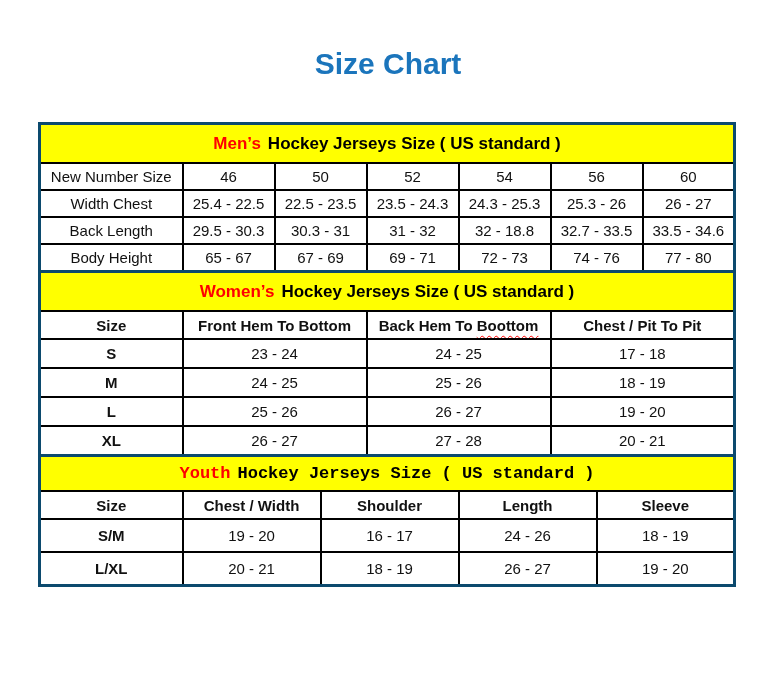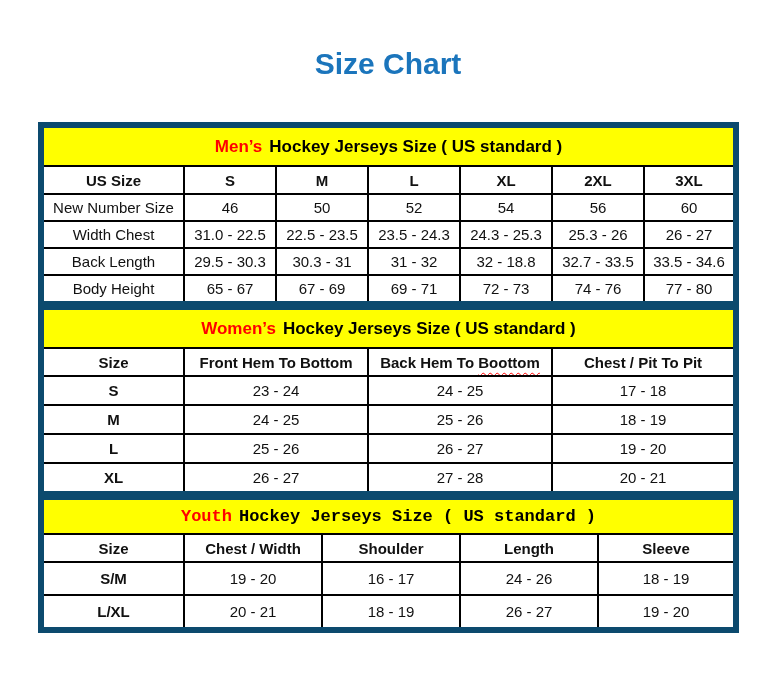--- a/index.html
+++ b/index.html
@@ -24,21 +24,21 @@
   .tables {
     position: absolute;
     top: 122px;
     left: 38px;
     width: 695px;
   }
   table {
     border-collapse: collapse;
     table-layout: fixed;
     width: 695px;
-    border: 6px solid #0c4a6e;
+    border: 3px solid #0c4a6e;
   }
   .tables table + table { margin-top: -3px; }
   th, td {
     border: 2px solid #000000;
     text-align: center;
     vertical-align: middle;
     padding: 0 2px;
     color: #111111;
     white-space: nowrap;
     overflow: hidden;
@@ -94,41 +94,32 @@
           <col style="width:92px">
           <col style="width:92px">
           <col style="width:92px">
       </colgroup>
       <tbody>
           <tr class="section-header">
         <th colspan="7">
           <span class="red-word">Men’s</span><span class="hdr-rest">Hockey Jerseys Size ( US standard )</span>
         </th>
       </tr>
-      <tr class="col-header">
-        <th>US Size</th>
-        <th>S</th>
-        <th>M</th>
-        <th>L</th>
-        <th>XL</th>
-        <th>2XL</th>
-        <th>3XL</th>
-      </tr>
       <tr class="data-row">
         <td>New Number Size</td>
         <td>46</td>
         <td>50</td>
         <td>52</td>
         <td>54</td>
         <td>56</td>
         <td>60</td>
       </tr>
       <tr class="data-row">
         <td>Width Chest</td>
-        <td>31.0 - 22.5</td>
+        <td>25.4 - 22.5</td>
         <td>22.5 - 23.5</td>
         <td>23.5 - 24.3</td>
         <td>24.3 - 25.3</td>
         <td>25.3 - 26</td>
         <td>26 - 27</td>
       </tr>
       <tr class="data-row">
         <td>Back Length</td>
         <td>29.5 - 30.3</td>
         <td>30.3 - 31</td>

